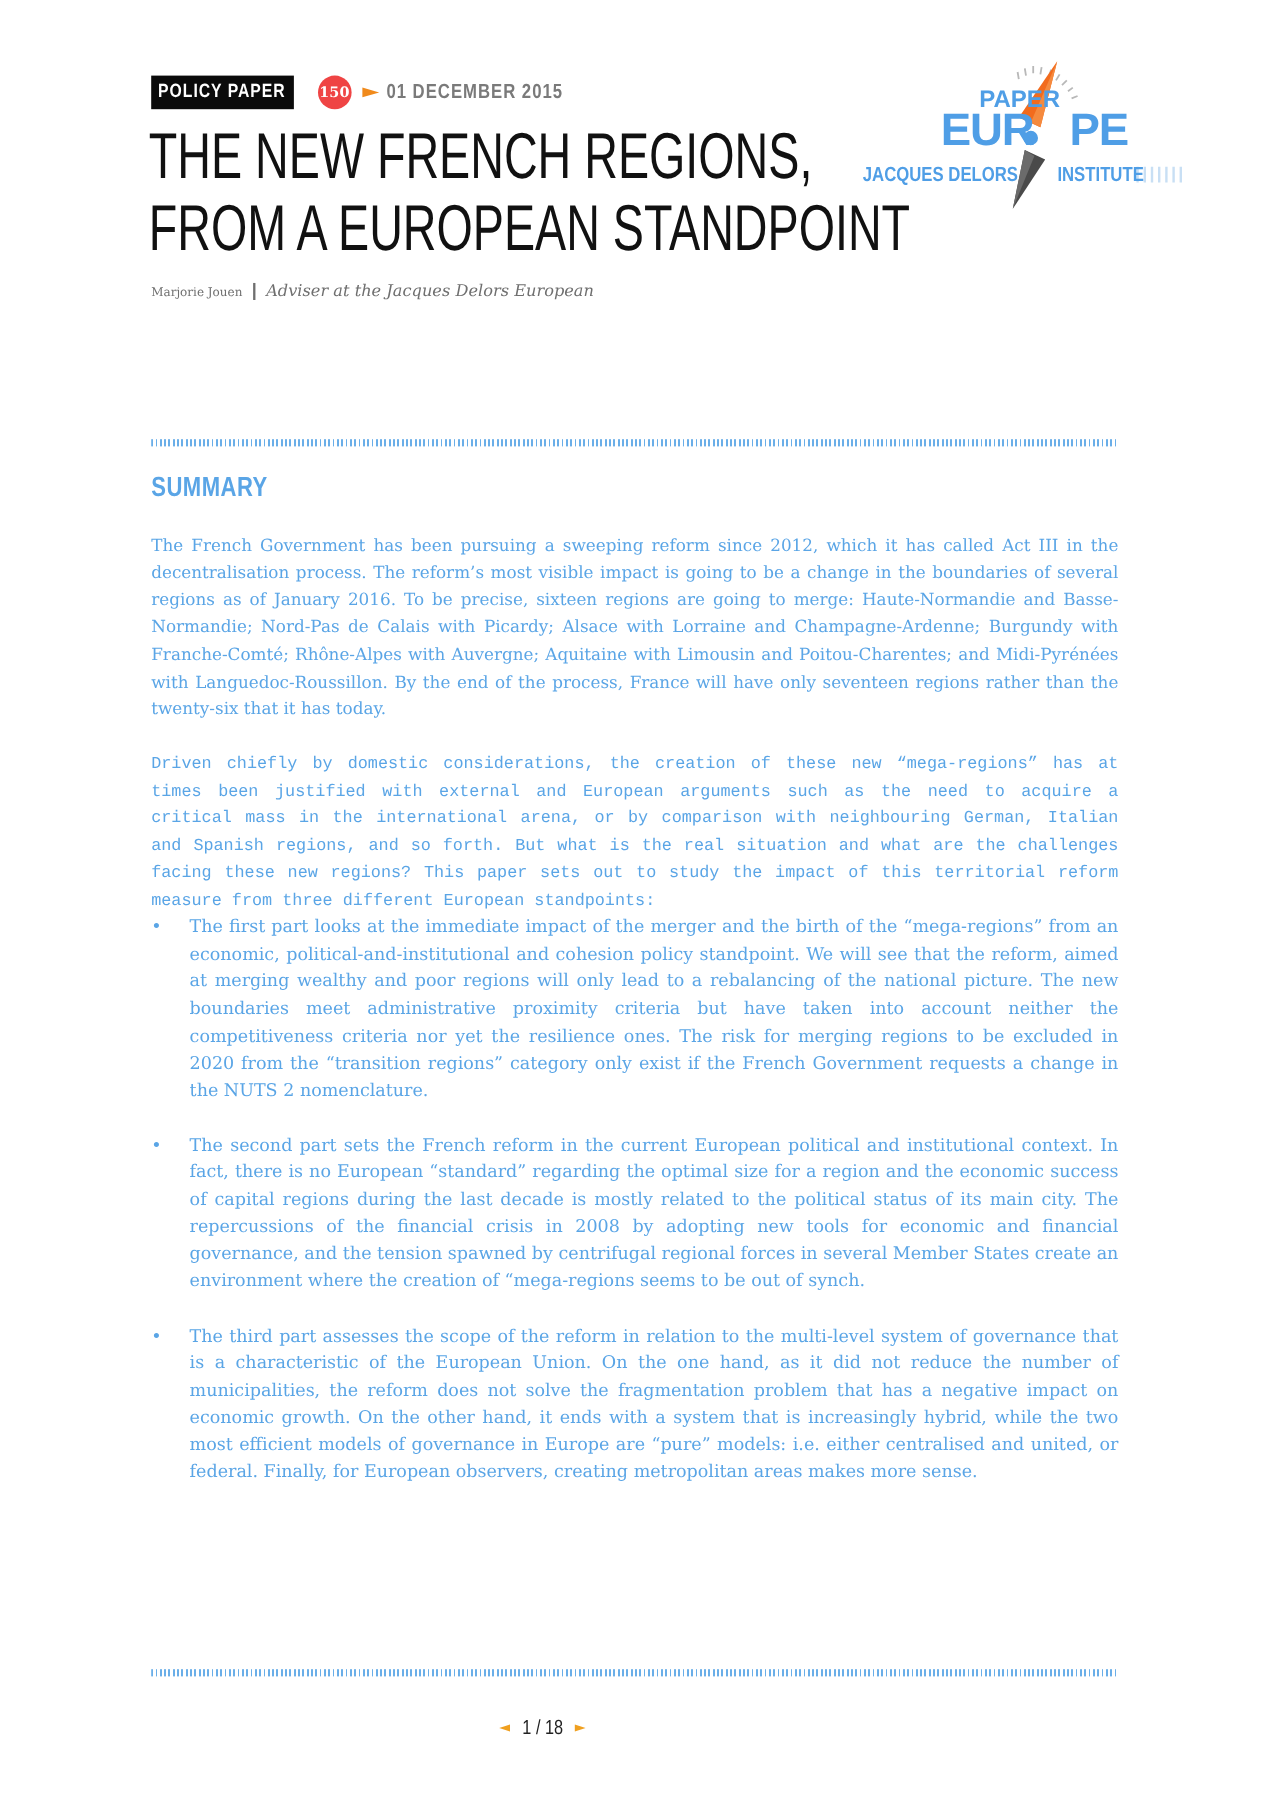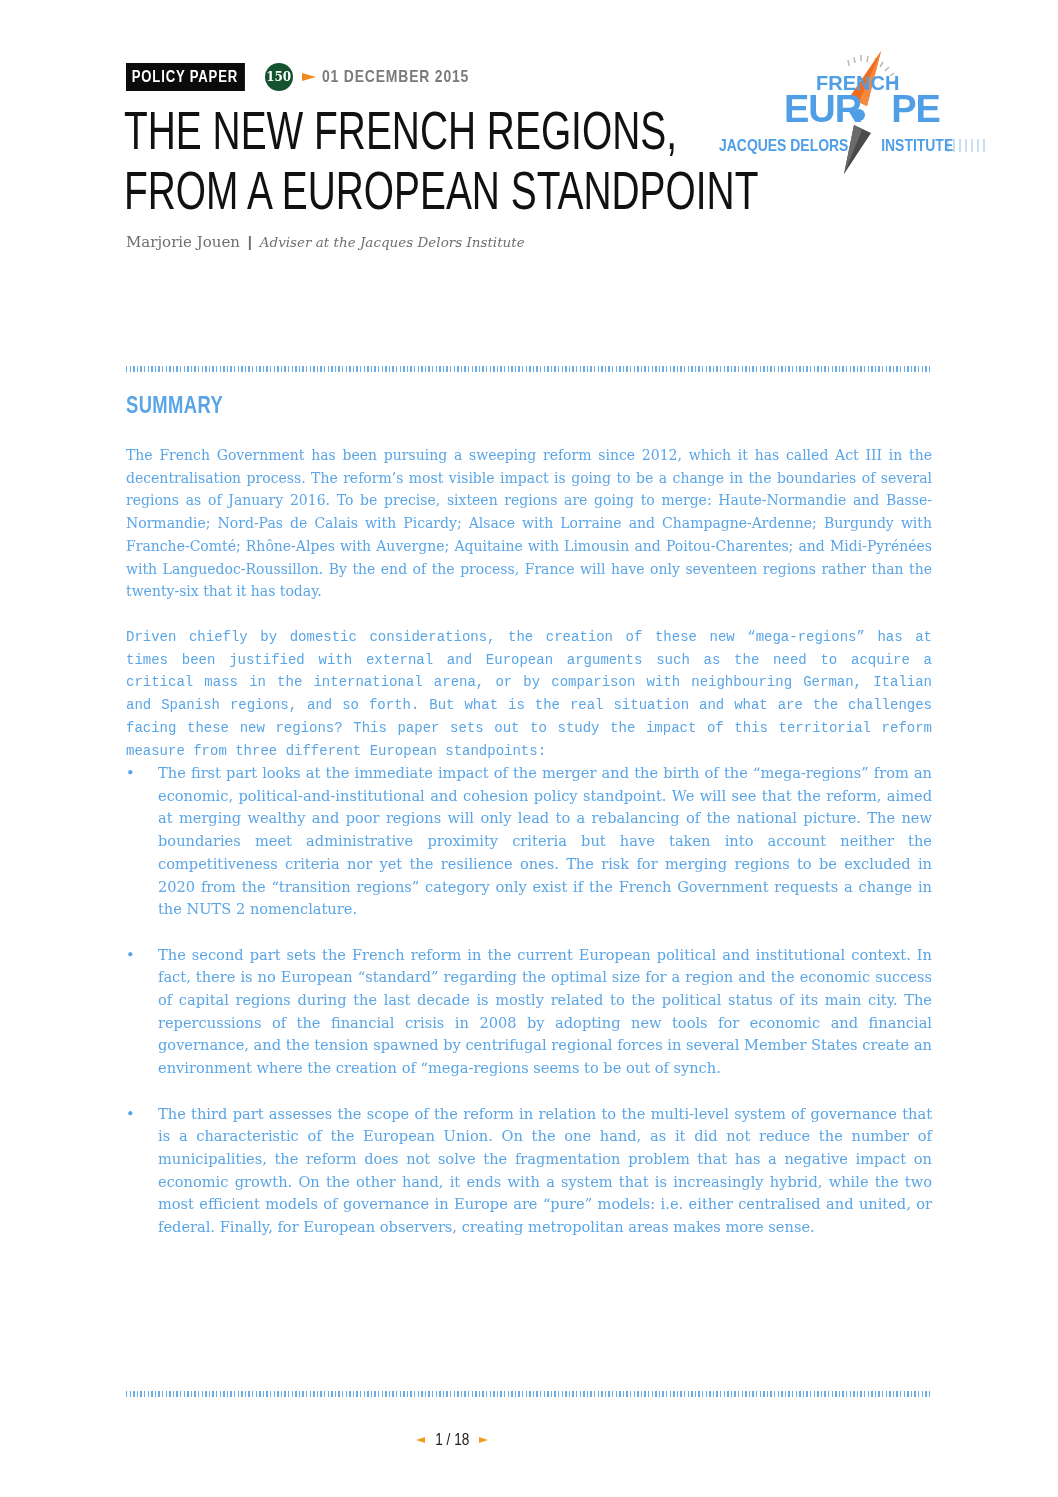--- a/index.html
+++ b/index.html
@@ -1,29 +1,29 @@
 <!DOCTYPE html>
 <html><head>
   <meta charset="utf-8">
   <style>
     html, body { margin: 0; padding: 0; background: #ffffff; }
     body { width: 1058px; height: 1497px; position: relative; overflow: hidden; font-family: "DejaVu Serif", serif; }
     .page { position: absolute; left: 0; top: 0; width: 1058px; height: 1497px; }
 
     .header-line { position: absolute; left: 126px; top: 63px; height: 28px; display: flex; align-items: center; text-align: center; }
     .badge { background: #0b0b0b; color: #fff; font-family: "Liberation Sans", sans-serif; font-weight: bold; font-size: 16px; letter-spacing: 1px; height: 28px; line-height: 28px; padding: 0 8px 0 7px; transform: scaleX(0.82); transform-origin: left center; margin-right: -14px; }
-    .num-circle { width: 28px; height: 28px; border-radius: 50%; background: #14532d; color: #fff; font-family: "DejaVu Serif", serif; font-weight: bold; font-size: 12px; display: flex; align-items: center; justify-content: center; margin-left: 8px; }
+    .num-circle { width: 28px; height: 28px; border-radius: 50%; background: #ef4444; color: #fff; font-family: "DejaVu Serif", serif; font-weight: bold; font-size: 12px; display: flex; align-items: center; justify-content: center; margin-left: 8px; }
     .arrow { width: 0; height: 0; border-top: 4px solid transparent; border-bottom: 4px solid transparent; border-left: 14px solid #f08a1c; margin-left: 9px; margin-right: 6px; }
     .date { font-family: "Liberation Sans", sans-serif; font-weight: bold; font-size: 17px; color: #7a7a7a; letter-spacing: 1px; transform: scaleX(0.82); transform-origin: left center; white-space: nowrap; }
 
     .title { position: absolute; left: 124px; top: 100px; font-family: "Liberation Sans", sans-serif; font-size: 54px; line-height: 60px; color: #111; transform: scaleX(0.72); transform-origin: left top; white-space: nowrap; }
     .title div { white-space: nowrap; }
 
     .author { position: absolute; left: 126px; top: 233px; font-size: 15px; color: #6f6f6f; white-space: nowrap; }
-    .author .name { font-size: 15px; }
+    .author .name { font-size: 10px; }
     .author .sep { font-family: "Liberation Sans", sans-serif; font-weight: bold; color: #6f6f6f; margin: 0 3px; }
     .author .role { font-style: italic; font-size: 13.5px; }
 
     .logo { position: absolute; left: 716px; top: 48px; width: 280px; height: 130px; }
     .logo-notre { position: absolute; left: 100px; top: 24px; font-family: "Liberation Sans", sans-serif; font-weight: bold; font-size: 20px; color: #4f9ee6; }
     .logo-europe { position: absolute; left: 68px; top: 40px; font-family: "Liberation Sans", sans-serif; font-weight: bold; font-size: 38px; color: #4f9ee6; letter-spacing: -1px; white-space: nowrap; }
     .logo-jdi { position: absolute; left: 3px; top: 88px; font-family: "Liberation Sans", sans-serif; font-weight: bold; font-size: 17px; color: #4f9ee6; white-space: nowrap; transform: scaleX(0.82); transform-origin: left top; }
     .logo-svg { position: absolute; left: 0; top: 0; }
 
     .rule { position: absolute; left: 126px; width: 806px; height: 6px; background: repeating-linear-gradient(90deg, #6aaee8 0px, #6aaee8 1.5px, transparent 1.5px, transparent 3.6px); }
@@ -55,21 +55,21 @@
   </div>
 
   <div class="title">
     <div>THE NEW FRENCH REGIONS,</div>
     <div>FROM A EUROPEAN STANDPOINT</div>
   </div>
 
   <div class="author">
     <span class="name">Marjorie Jouen</span>
     <span class="sep">|</span>
-    <span class="role">Adviser at the Jacques Delors Institute</span>
+    <span class="role">Adviser at the Jacques Delors European</span>
   </div>
 
   <div class="logo">
     <svg class="logo-svg" width="280" height="130" viewBox="0 0 280 130">
       <g stroke="#b8b8b8" stroke-width="1.5">
         <line x1="132" y1="12" x2="133" y2="18"></line>
         <line x1="138" y1="9" x2="139" y2="15"></line>
         <line x1="145" y1="7" x2="145" y2="13"></line>
         <line x1="152" y1="8" x2="151" y2="14"></line>
         <line x1="160" y1="10" x2="158" y2="16"></line>
@@ -86,21 +86,21 @@
       <g stroke="#c8dff4" stroke-width="2">
         <line x1="232" y1="91" x2="232" y2="104"></line>
         <line x1="238" y1="91" x2="238" y2="104"></line>
         <line x1="244" y1="91" x2="244" y2="104"></line>
         <line x1="250" y1="91" x2="250" y2="104"></line>
         <line x1="256" y1="91" x2="256" y2="104"></line>
         <line x1="262" y1="91" x2="262" y2="104"></line>
         <line x1="268" y1="91" x2="268" y2="104"></line>
       </g>
     </svg>
-    <div class="logo-notre">FRENCH</div>
+    <div class="logo-notre">PAPER</div>
     <div class="logo-europe">EUR<span style="display:inline-block;width:30px"></span>PE</div>
     <div class="logo-jdi">JACQUES DELORS<span style="display:inline-block;width:40px"></span>INSTITUTE</div>
   </div>
 
   <div class="rule" style="top: 366px;"></div>
 
   <div class="section-title">SUMMARY</div>
 
   <p class="body-text p1" style="margin:0;">The French Government has been pursuing a sweeping reform since 2012, which it has called Act III in the decentralisation process.  The reform’s most visible impact is going to be a change in the boundaries of se­veral regions as of January 2016.  To be precise, sixteen regions are going to merge: Haute-Normandie and Basse-Normandie; Nord-Pas de Calais with Picardy; Alsace with Lorraine and Champagne-Ardenne; Burgundy with Franche-Comté; Rhône-Alpes with Auvergne; Aquitaine with Limousin and Poitou-Charentes; and Midi-Pyrénées with Languedoc-Roussillon.  By the end of the process, France will have only seventeen regions rather than the twenty-six that it has today.</p>
   <p class="body-text p2" style="margin:0;">Driven chiefly by domestic considerations, the creation of these new “mega-regions” has at times been justified with external and European arguments such as the need to acquire a critical mass in the international arena, or by comparison with neighbouring German, Italian and Spanish regions, and so forth.  But what is the real situation and what are the challenges facing these new regions?  This paper sets out to study the impact of this territorial reform measure from three different European standpoints:</p>

